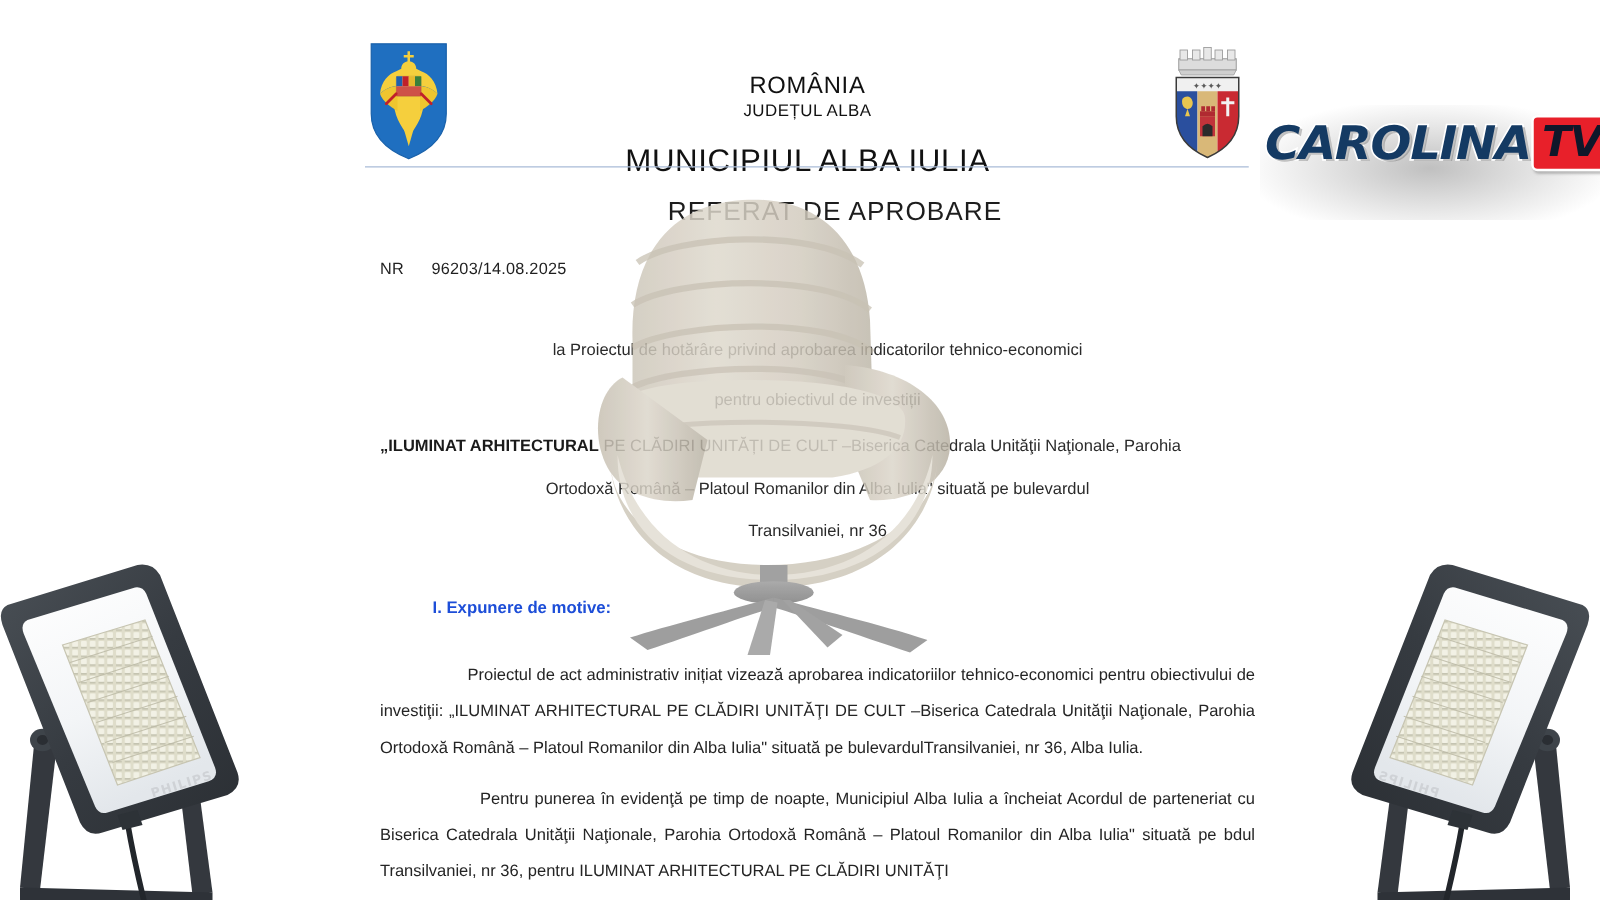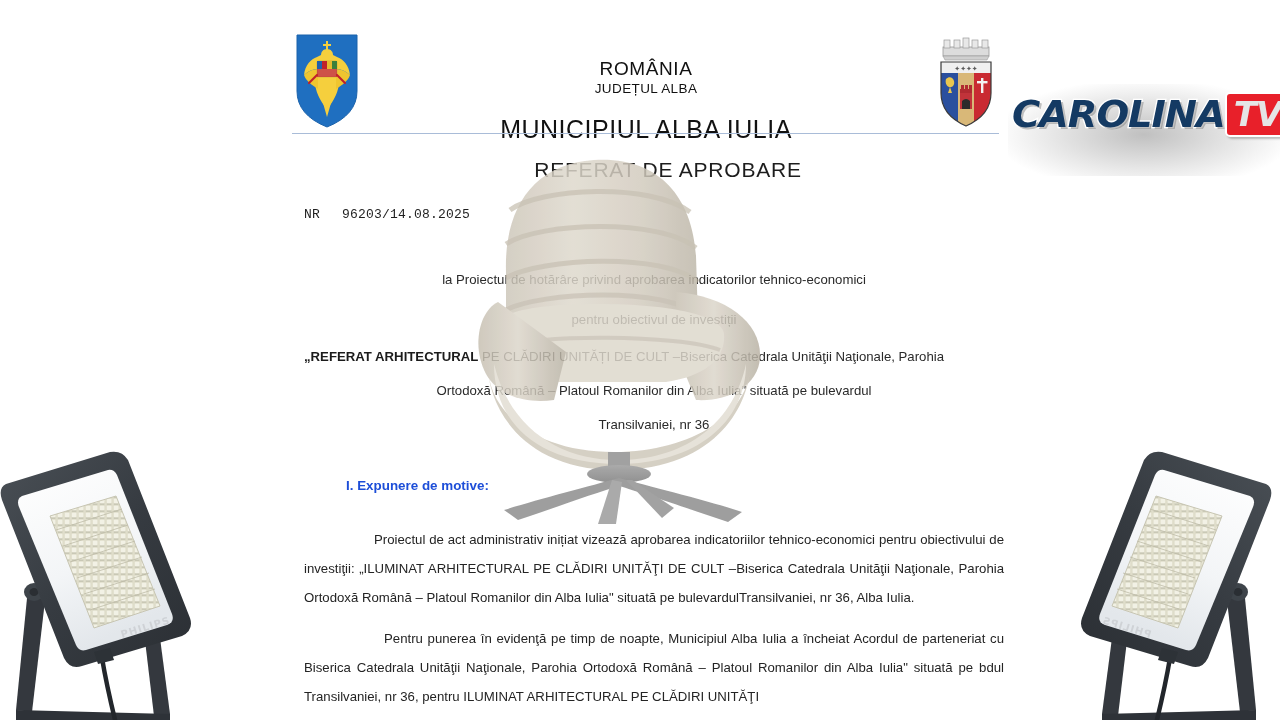--- a/index.html
+++ b/index.html
@@ -100,21 +100,20 @@
     color: #1d1d1d;
     margin: 0 0 0 0;
     padding-left: 28px;
     line-height: 30px;
   }
   .doc-nr {
     margin-top: 22px;
     font-size: 13px;
     color: #1f1f1f;
     letter-spacing: 0.2px;
-    font-family: Liberation Mono, monospace;
   }
   .doc-nr .nr-label { margin-right: 22px; }
 
   .center-block {
     margin-top: 38px;
     text-align: center;
     font-size: 13.2px;
     color: #2a2a2a;
     line-height: 40px;
   }
@@ -224,21 +223,21 @@
     border-radius: 5px;
     padding: 1px 7px 2px 7px;
     margin-left: 4px;
     box-shadow: 2px 2px 2px rgba(120,120,120,0.45);
   }
   .logo-tv {
     font-family: "DejaVu Sans", sans-serif;
     font-size: 34px;
     font-weight: bold;
     font-style: italic;
-    color: #e5e5e5;
+    color: #0f172a;
     letter-spacing: -1px;
     line-height: 38px;
     display: block;
   }
 </style>
 </head>
 <body>
 
 <div id="screen">
 
@@ -326,21 +325,21 @@
     <div class="doc-body">
       <div class="doc-title">REFERAT DE APROBARE</div>
 
       <div class="doc-nr">
         <span class="nr-label">NR</span><span>96203/14.08.2025</span>
       </div>
 
       <div class="center-block">
         <span class="line-obj">la Proiectul de hotărâre privind aprobarea indicatorilor tehnico-economici</span>
         <span class="line-obj">pentru obiectivul de investiții</span>
-        <span class="line-cult"><span class="strong-part">„REFERAT ARHITECTURAL</span><span> PE CLĂDIRI UNITĂȚI DE CULT –Biserica Catedrala  Unităţii Naţionale, Parohia</span></span>
+        <span class="line-cult"><span class="strong-part">„ILUMINAT ARHITECTURAL</span><span> PE CLĂDIRI UNITĂȚI DE CULT –Biserica Catedrala  Unităţii Naţionale, Parohia</span></span>
         <span class="line-ort">Ortodoxă Română – Platoul Romanilor din Alba Iulia" situată pe bulevardul</span>
         <span class="line-trans">Transilvaniei, nr 36</span>
       </div>
 
       <div class="sect-heading">I. Expunere de motive:</div>
 
       <div class="para p1">Proiectul de act administrativ inițiat vizează aprobarea indicatoriilor tehnico-economici pentru obiectivului de investiţii: „ILUMINAT ARHITECTURAL PE CLĂDIRI UNITĂŢI DE CULT  –Biserica Catedrala  Unităţii Naţionale, Parohia  Ortodoxă Română – Platoul Romanilor din Alba Iulia" situată pe bulevardulTransilvaniei, nr 36, Alba Iulia.</div>
       <div class="para p2">Pentru punerea în evidenţă pe timp de noapte, Municipiul Alba Iulia a încheiat Acordul de parteneriat  cu Biserica Catedrala  Unităţii Naţionale, Parohia  Ortodoxă Română – Platoul Romanilor din Alba Iulia" situată pe bdul Transilvaniei, nr 36, pentru ILUMINAT ARHITECTURAL PE CLĂDIRI UNITĂŢI</div>
     </div>
   </div>

